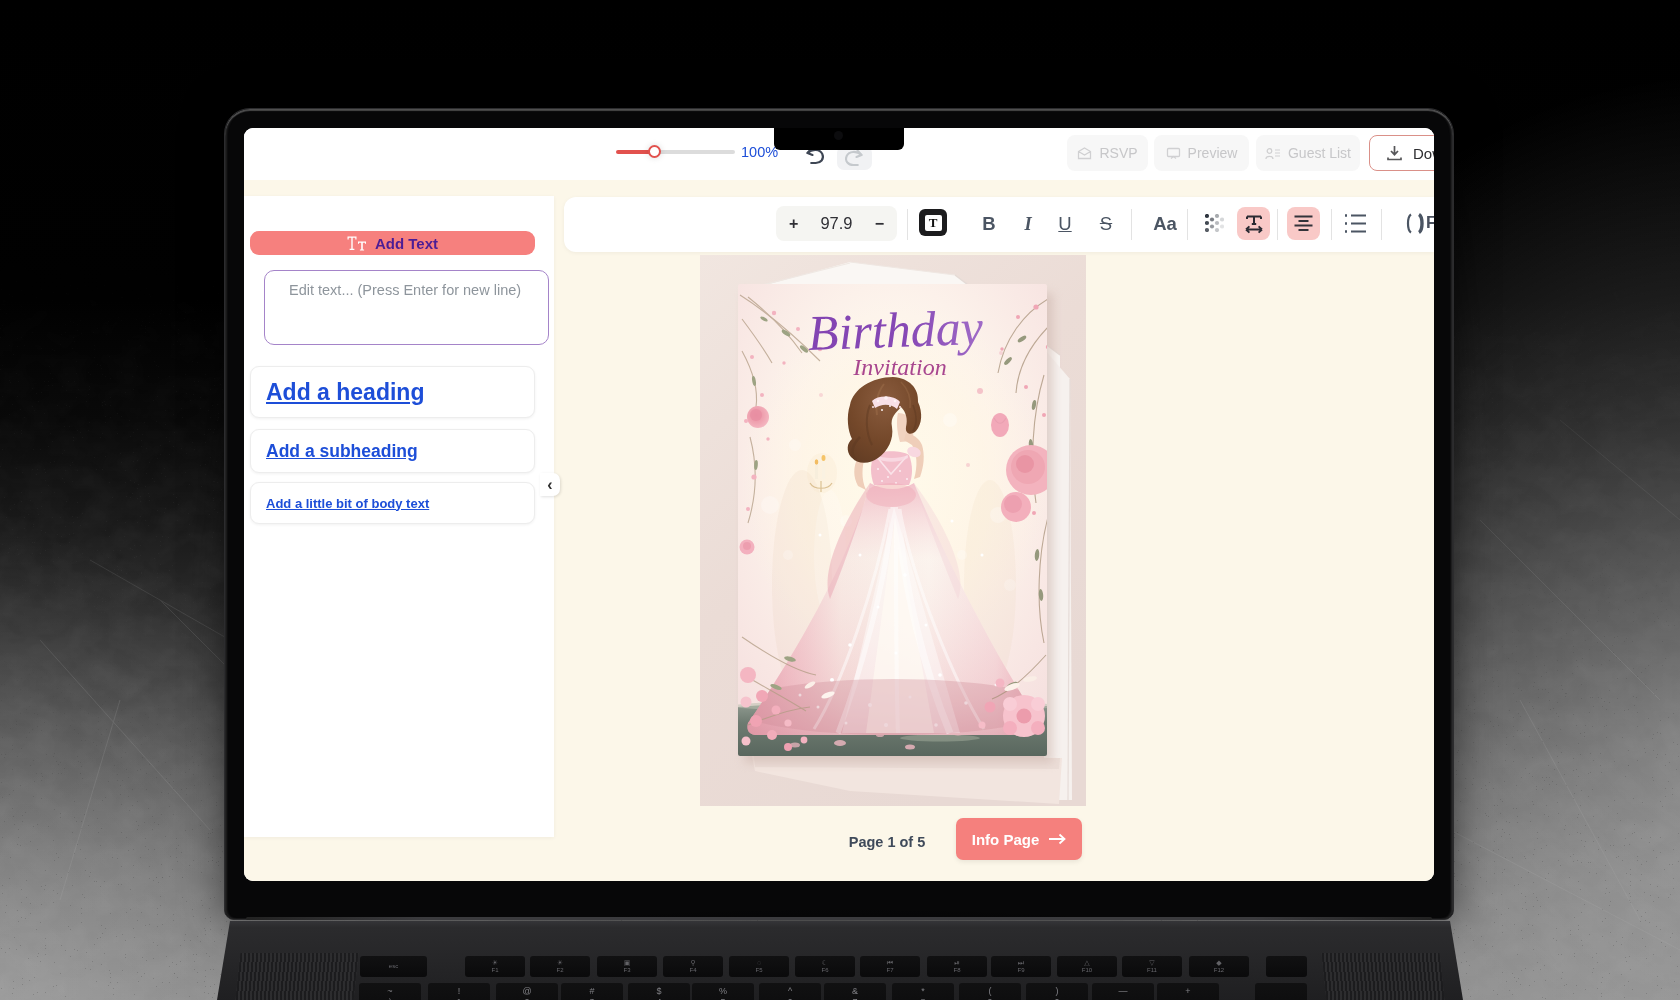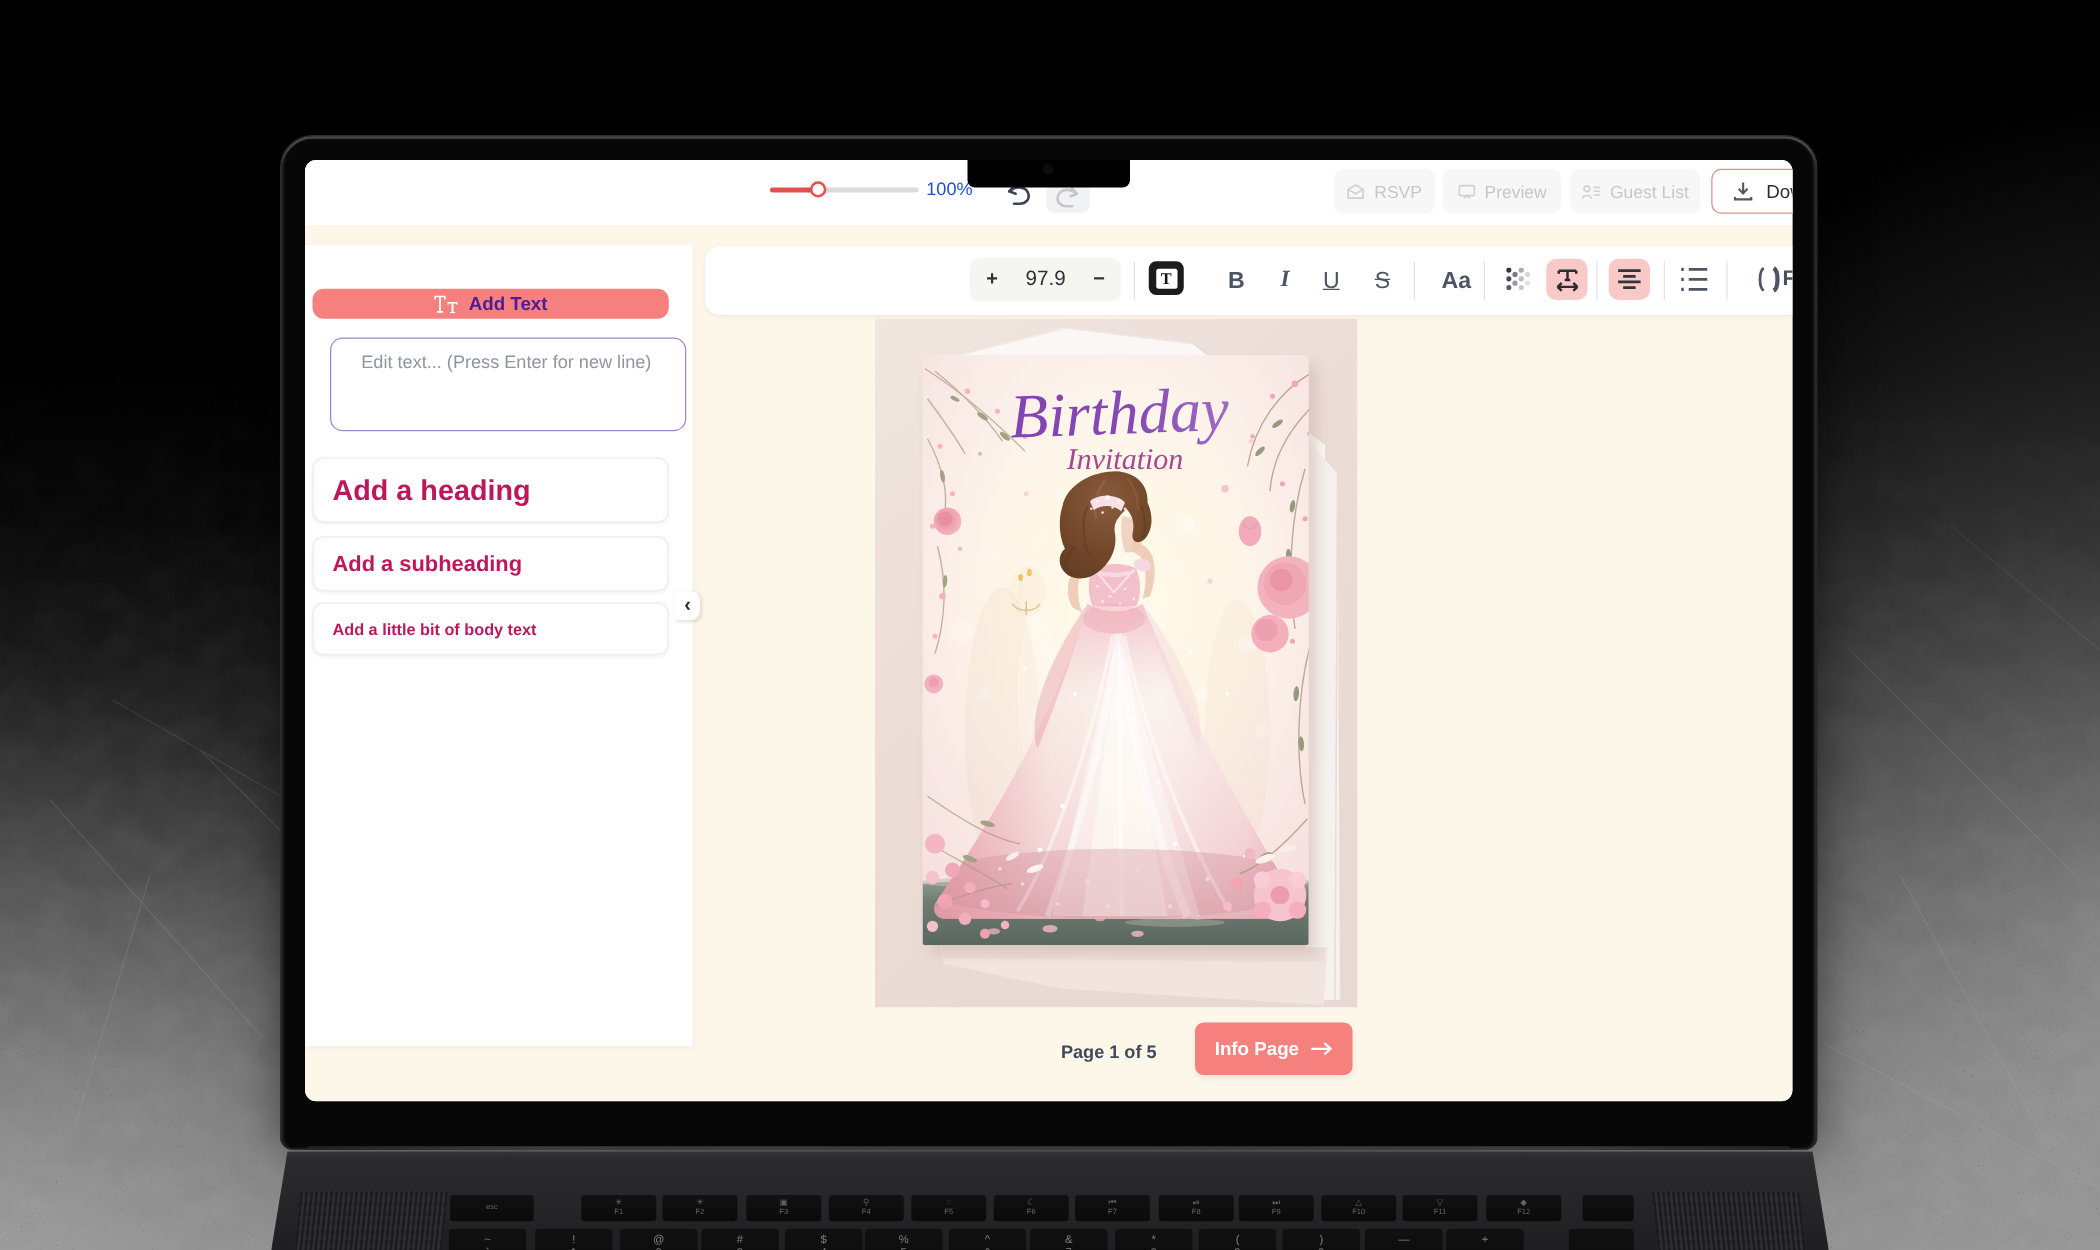--- a/index.html
+++ b/index.html
@@ -85,21 +85,21 @@
     position:absolute; left:6px; top:35px; width:285px; height:24px;
     background:#F6807E; border-radius:9px; color:#4c1d95; font-weight:bold; font-size:15px;
     display:flex; align-items:center; justify-content:center; gap:8px;
   }
   #ta {
     position:absolute; left:8px; top:74px; width:285px; height:75px;
     border:1.6px solid #A584C9; border-radius:10px; background:#fff;
     color:#8E959C; font-size:14.5px; padding:11px 24px;margin-left:12px;
   }
   .card { position:absolute; left:6px; width:285px; background:#fff; border:1px solid #ededed; border-radius:9px;
-    box-shadow:0 1px 3px rgba(0,0,0,0.06); display:flex; align-items:center; color:#be185d; font-weight:bold; padding-left:15px; }
+    box-shadow:0 1px 3px rgba(0,0,0,0.06); display:flex; align-items:center; color:#1d4ed8; font-weight:bold; padding-left:15px;text-decoration:underline; }
   #collapse {
     position:absolute; left:296px; top:345px; width:20px; height:23px; background:#fff;
     border-radius:0 7px 7px 0; box-shadow:1px 1px 3px rgba(0,0,0,0.12);
     display:flex; align-items:center; justify-content:center; color:#2f2f2f; font-size:16px; font-weight:bold;
   }
 
   
   #toolbar {
     position:absolute; left:320px; top:69px; width:870px; height:55px; background:#fff;
     border-radius:12px 0 0 12px; box-shadow:0 1px 4px rgba(0,0,0,0.05);

